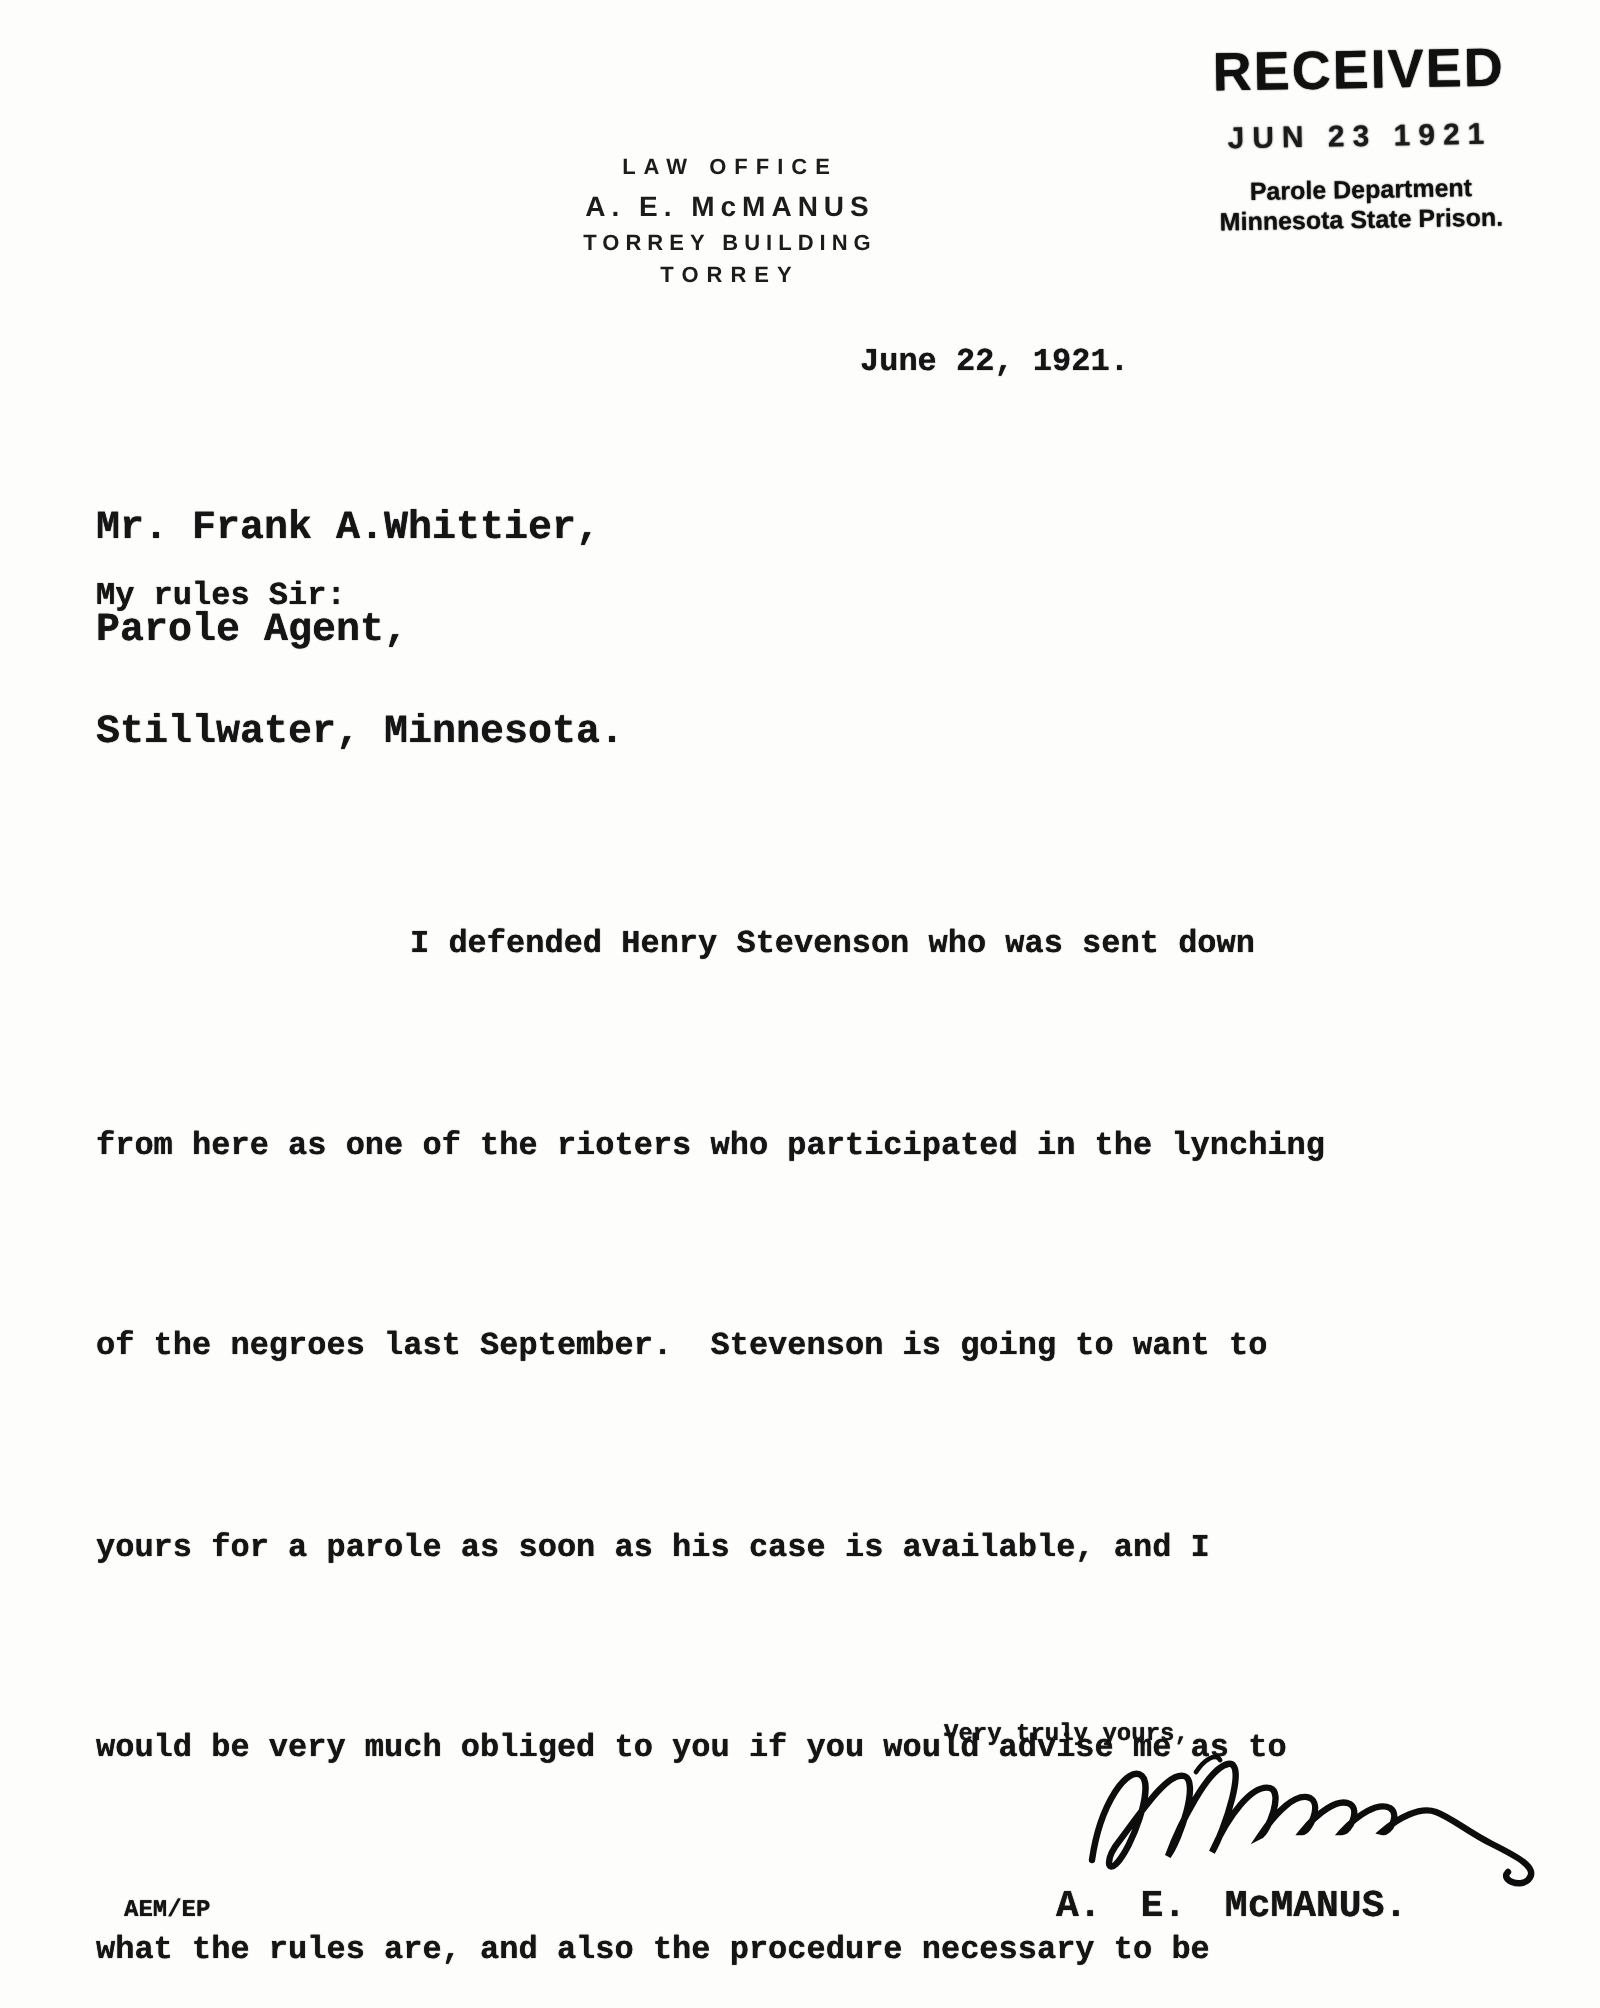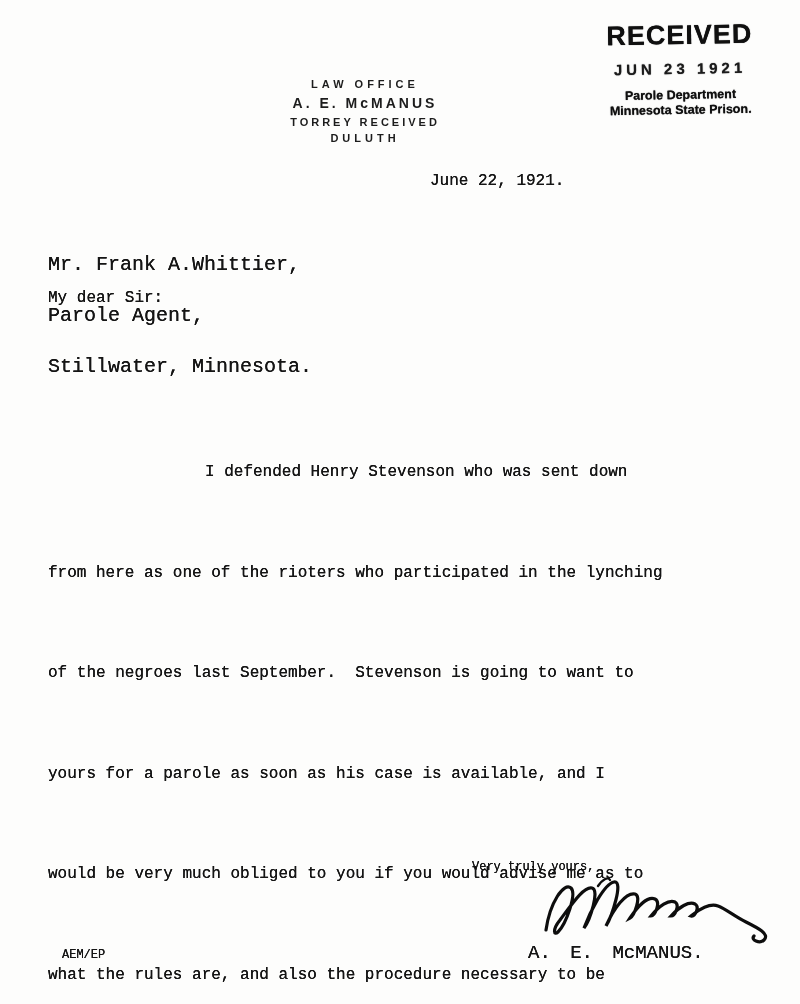--- a/index.html
+++ b/index.html
@@ -6,21 +6,21 @@
   .page{
     position:relative;
     width:800px;height:1004px;
     background:#fdfdfc;
     overflow:hidden;
     font-family:"Liberation Mono","DejaVu Sans Mono",monospace;
     color:#121212;
   }
   .tw{
     font-family:"Liberation Mono","DejaVu Sans Mono",monospace;
-    font-weight:normal;
+    font-weight:bold;
     color:#151515;
     text-shadow:0 0 0.5px #000;
     white-space:pre;
   }
   
   .letterhead{
     position:absolute;left:250px;top:62px;width:230px;
     text-align:center;
     font-family:"Liberation Sans","DejaVu Sans",sans-serif;
     font-weight:bold;color:#1c1c1c;margin-top:16px;
@@ -51,42 +51,42 @@
   .initials{position:absolute;left:62px;top:948px;font-size:12px;}
 </style>
 </head>
 <body>
 
 <div class="page">
 
   <div class="letterhead">
     <div class="lh-line1">LAW OFFICE</div>
     <div class="lh-line2">A. E. McMANUS</div>
-    <div class="lh-line3">TORREY RECEIVED</div>
-    <div class="lh-line4">DULUTH</div>
+    <div class="lh-line3">TORREY BUILDING</div>
+    <div class="lh-line4">TORREY</div>
   </div>
 
   <div class="stamp">
     <div class="stamp-title">RECEIVED</div>
     <div class="stamp-date">JUN 23 1921</div>
     <div class="stamp-dept">
       <div>Parole Department</div>
       <div>Minnesota State Prison.</div>
     </div>
   </div>
 
   <div class="dateline tw">June 22, 1921.</div>
 
   <div class="recipient tw">
     <div>Mr. Frank A.Whittier,</div>
     <div>Parole Agent,</div>
     <div>Stillwater, Minnesota.</div>
   </div>
 
-  <div class="salutation tw">My dear Sir:</div>
+  <div class="salutation tw">My rules Sir:</div>
 
   <div class="body-block tw">
     <div>
       <div class="indent">I defended Henry Stevenson who was sent down</div>
       <div>from here as one of the rioters who participated in the lynching</div>
       <div>of the negroes last September.  Stevenson is going to want to</div>
       <div>yours for a parole as soon as his case is available, and I</div>
       <div>would be very much obliged to you if you would advise me as to</div>
       <div>what the rules are, and also the procedure necessary to be</div>
       

